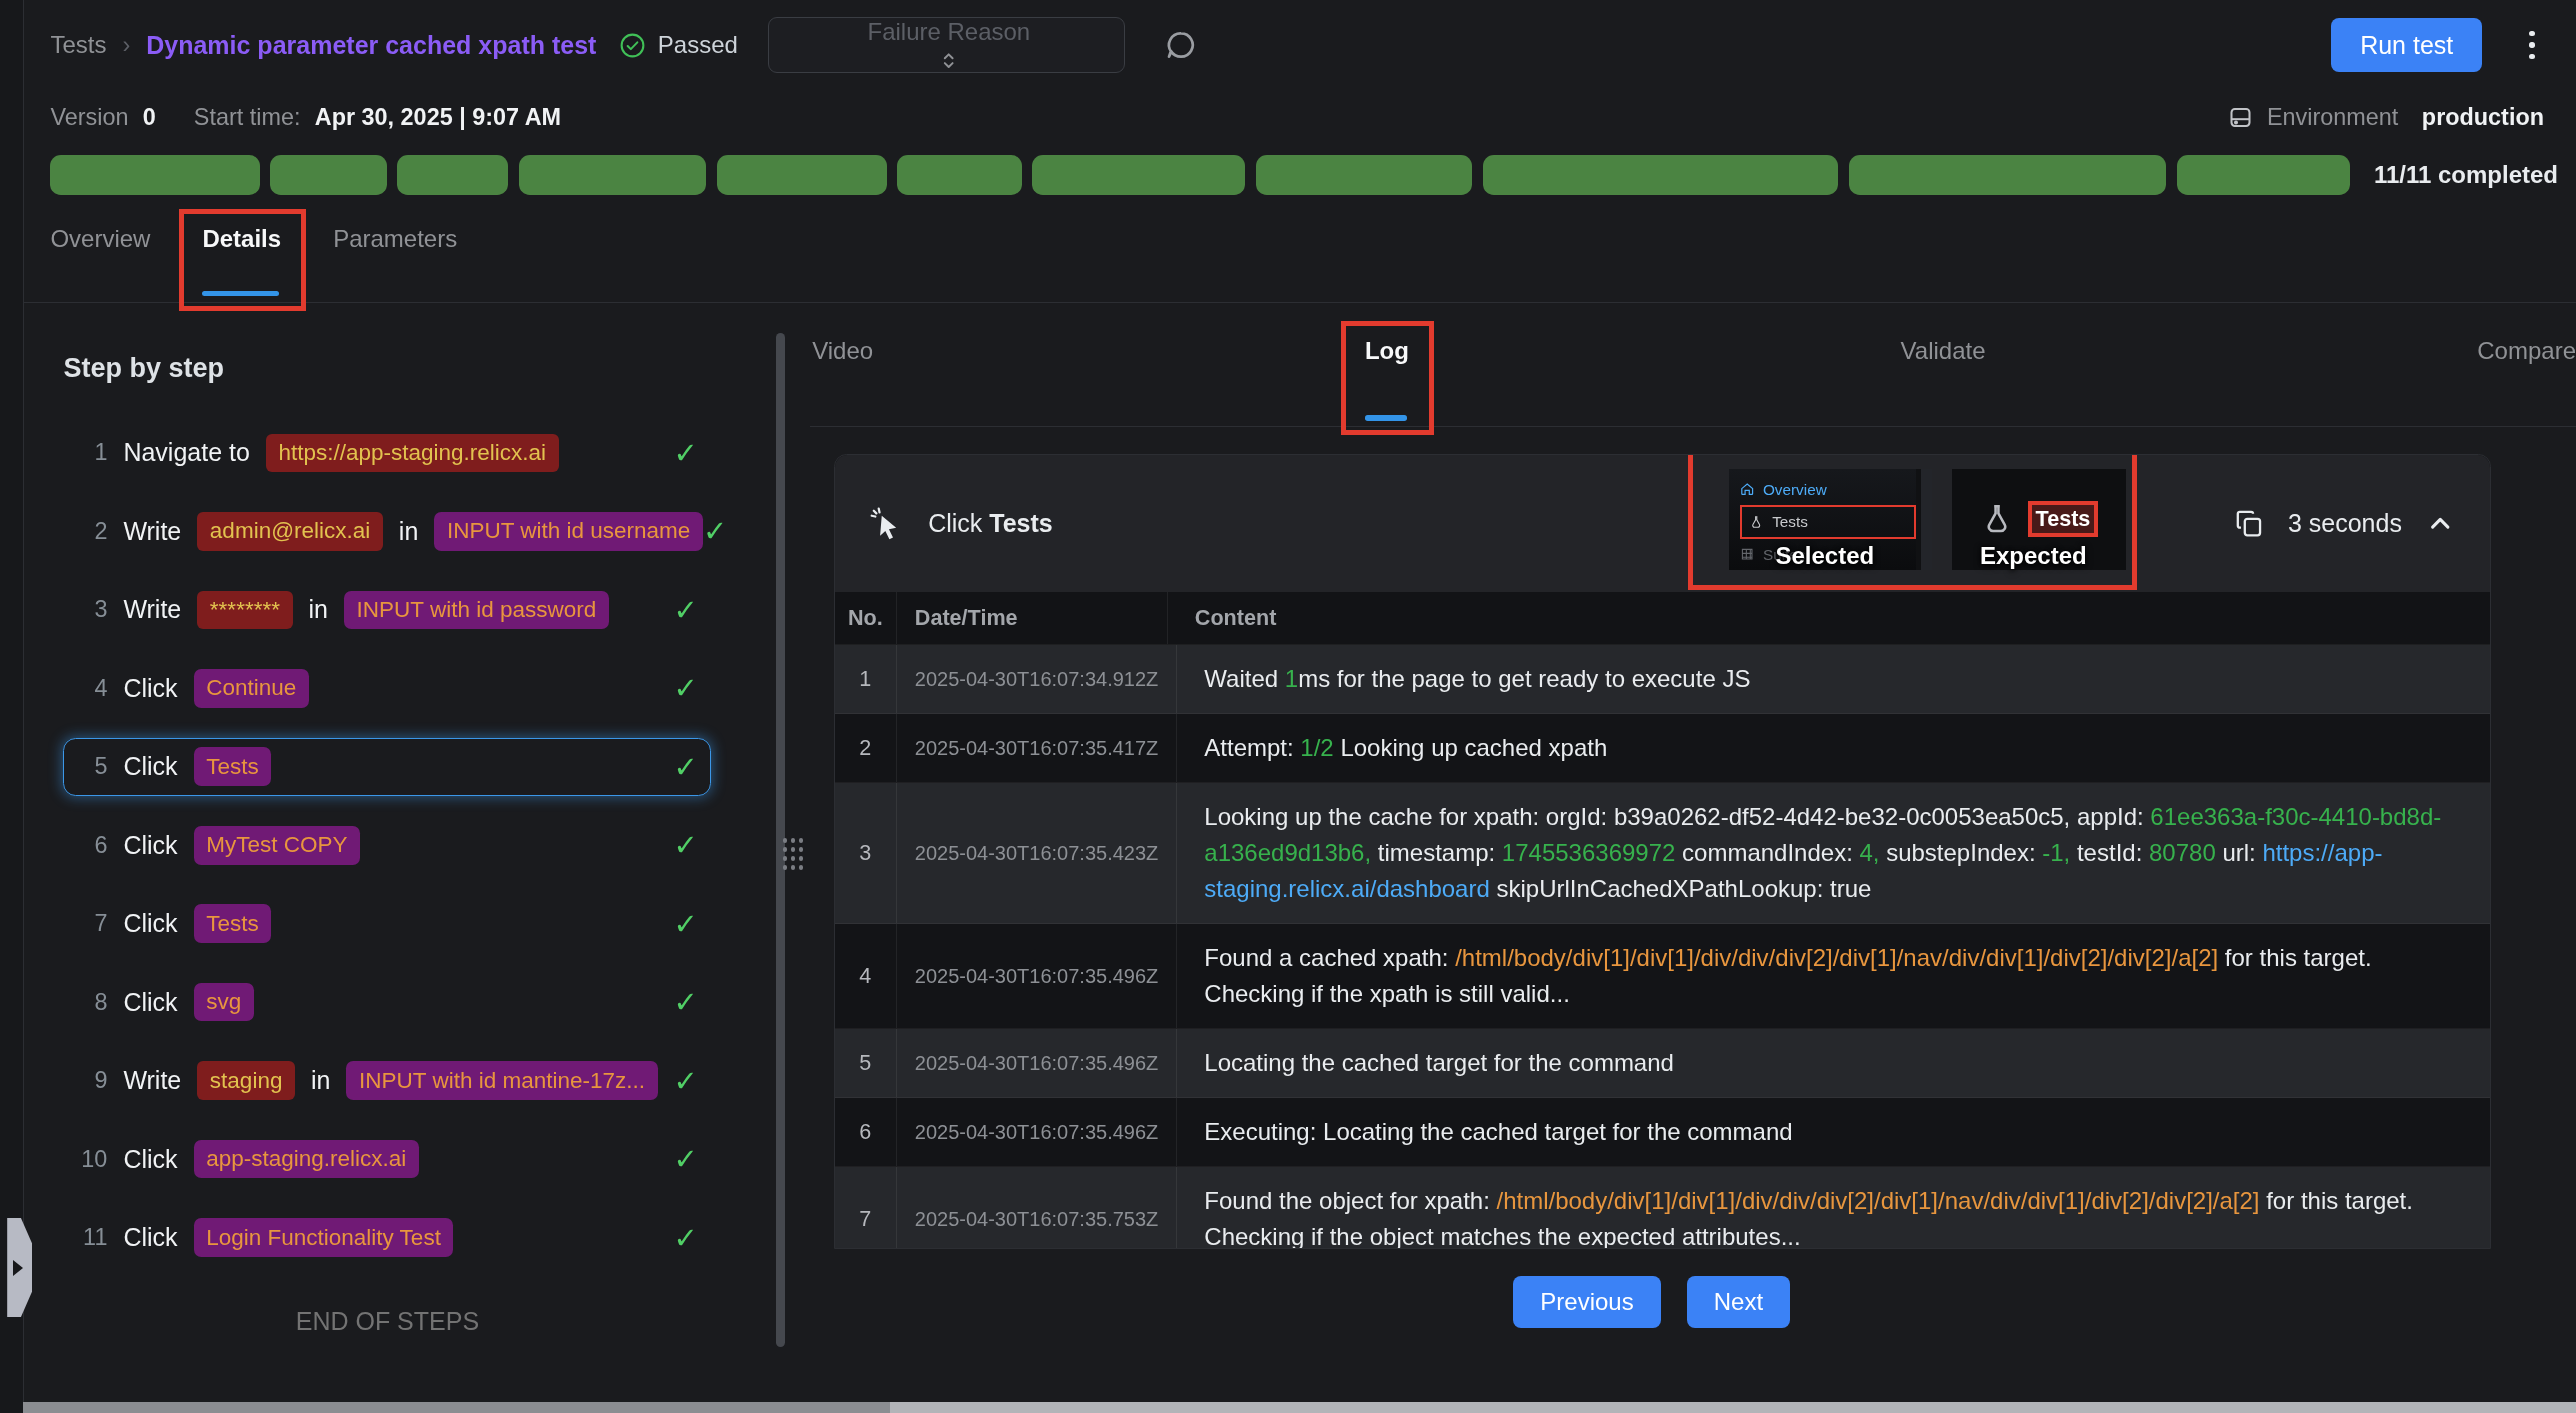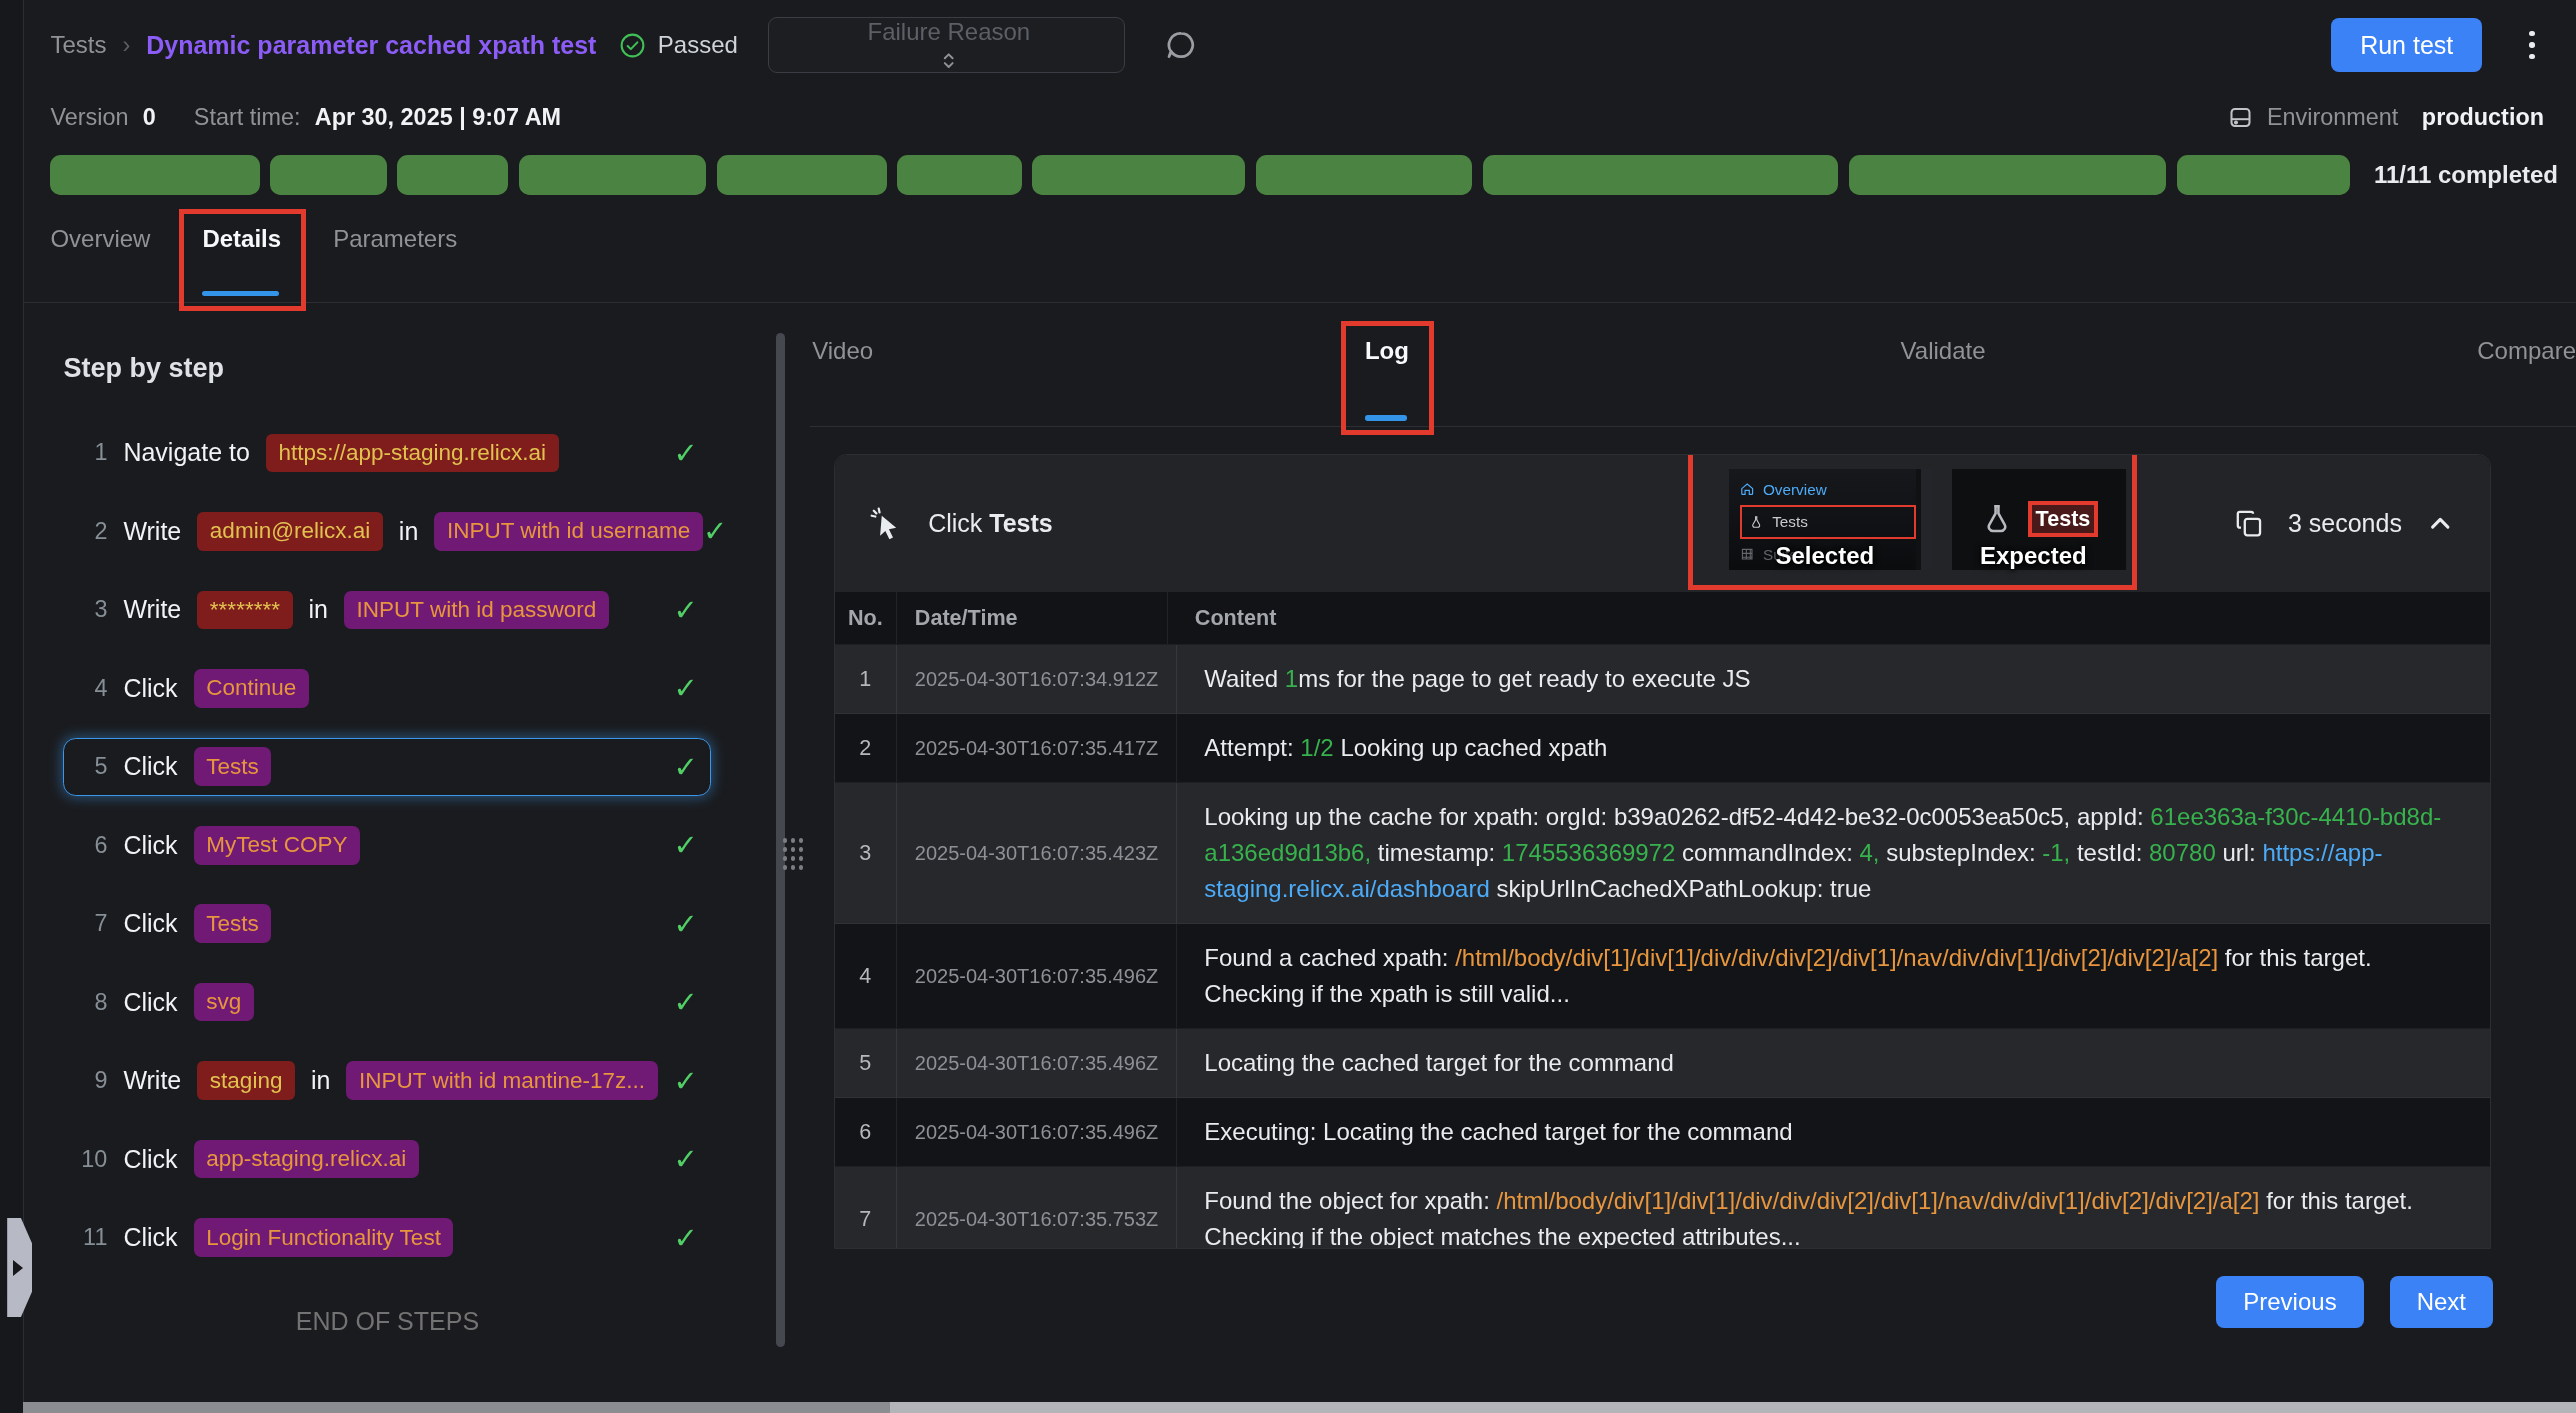--- a/index.html
+++ b/index.html
@@ -105,21 +105,21 @@
   .td-no{flex:0 0 61px;display:flex;align-items:center;justify-content:center;color:#b6b8bd;font-size:21.6px;
          border-right:0.9px solid rgba(255,255,255,.07);}
   .td-time{flex:0 0 271px;display:flex;align-items:center;padding:0 18px;color:#8d9095;font-size:20px;
            border-right:0.9px solid rgba(255,255,255,.07);white-space:nowrap;box-sizing:border-box;}
   .td-content{flex:1;padding:16px 27px;font-size:24px;line-height:36px;color:#e9ecef;}
   .tr.head .td-no,.tr.head .td-time,.tr.head .td-content{color:#a3a6ab;font-weight:700;font-size:21.6px;padding-top:0;padding-bottom:0;display:flex;align-items:center;}
   .seg-green{color:#37b24d;}
   .seg-link{color:#4dabf7;}
   .seg-orange{color:#e8963e;}
 
-  .pager{display:flex;justify-content:flex-end;gap:26px;margin:27px 83px 0 0;}
+  .pager{display:flex;justify-content:center;gap:26px;margin:27px 83px 0 0;}
   .pg-btn{height:52px;padding:0 27px;font-size:24px;}
 
   
   .h-scroll{position:absolute;left:23.4px;right:0;bottom:0;height:11.7px;background:#b2b4b8;}
   .h-thumb{position:absolute;left:0;top:0;bottom:0;width:867px;background:#8b8d91;}
   .expander{position:absolute;left:7.2px;top:1218px;width:25px;height:99px;background:#b7bac4;
             clip-path:polygon(0 0,55% 0,100% 26%,100% 74%,55% 100%,0 100%);display:flex;align-items:center;cursor:pointer;}
   .expander i{margin-left:5.4px;width:0;height:0;border-left:10px solid #17181b;border-top:8px solid transparent;border-bottom:8px solid transparent;}
   svg{display:block;}
 </style>

